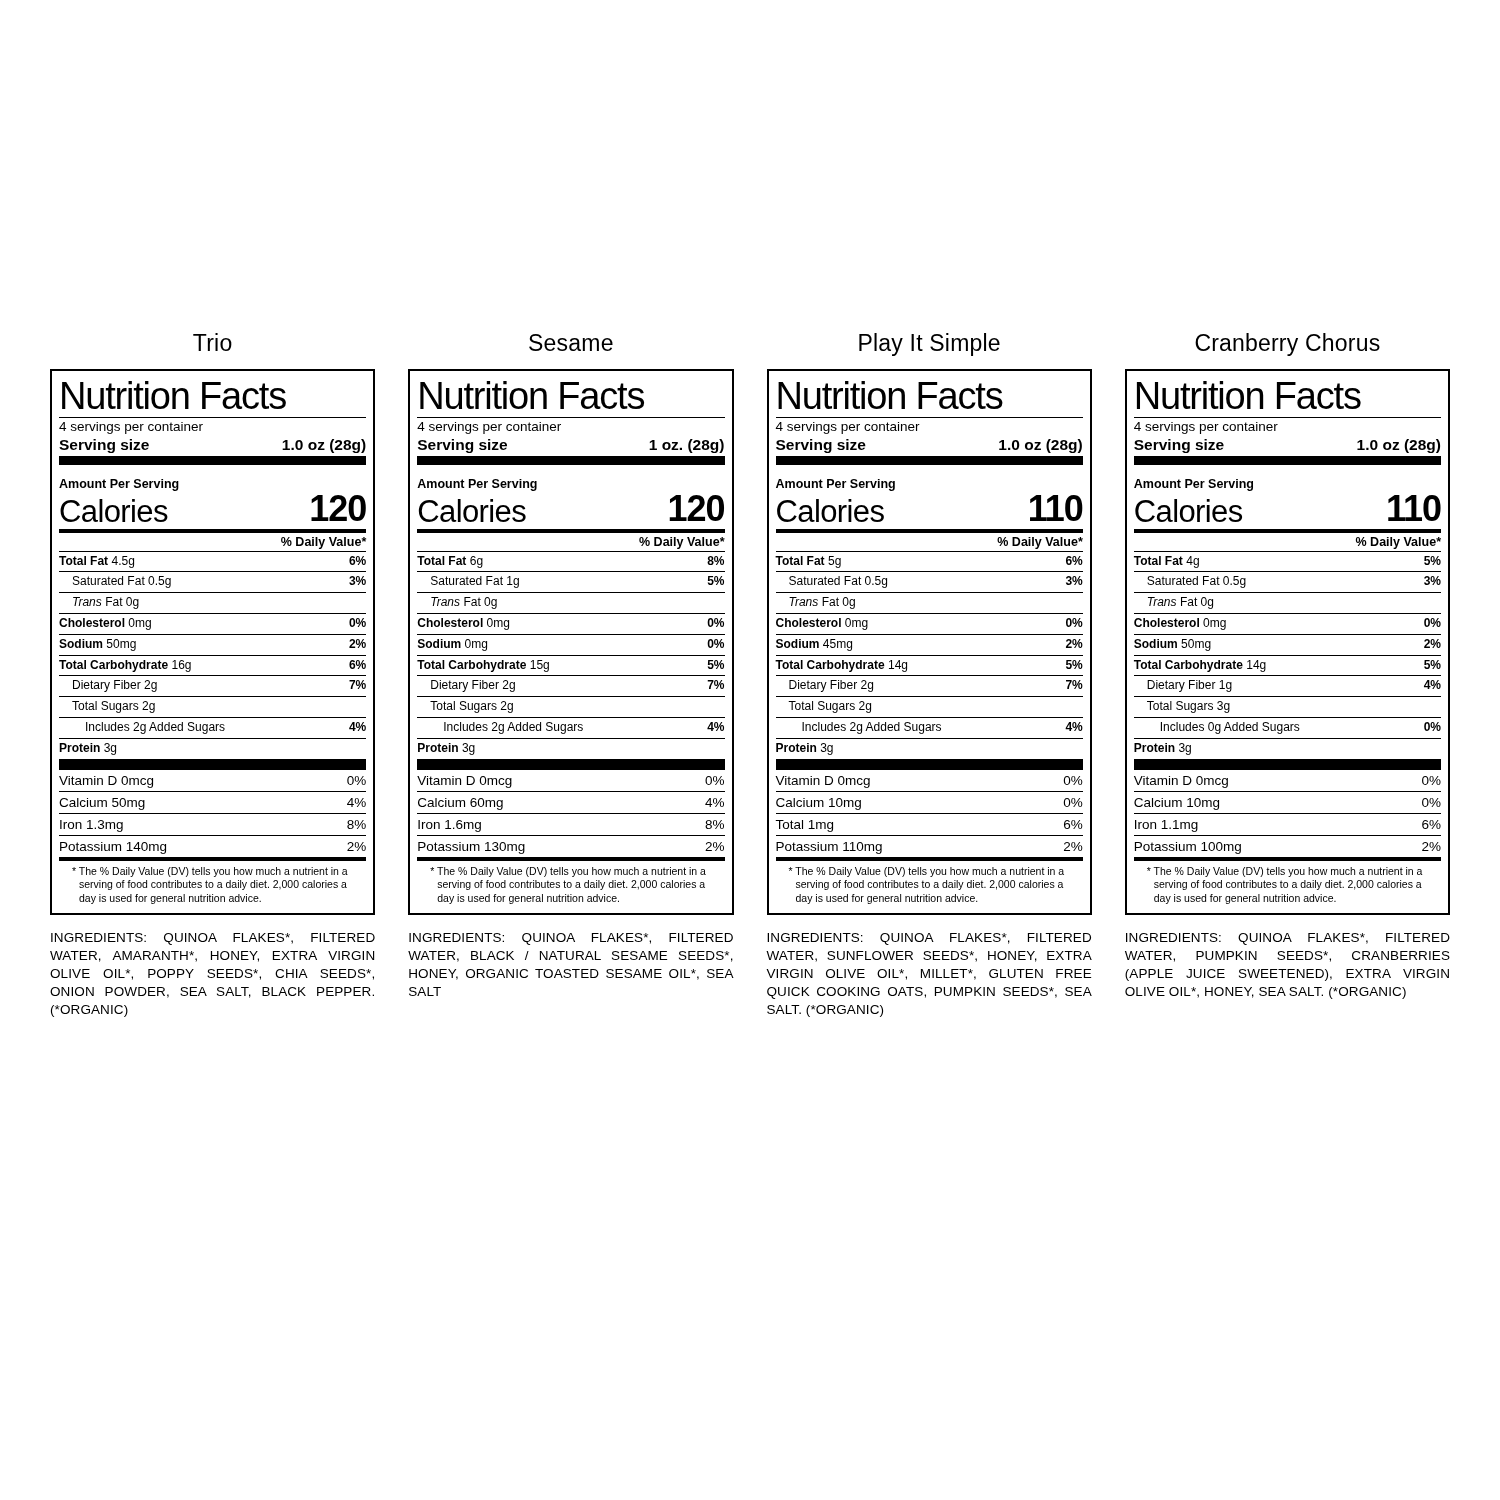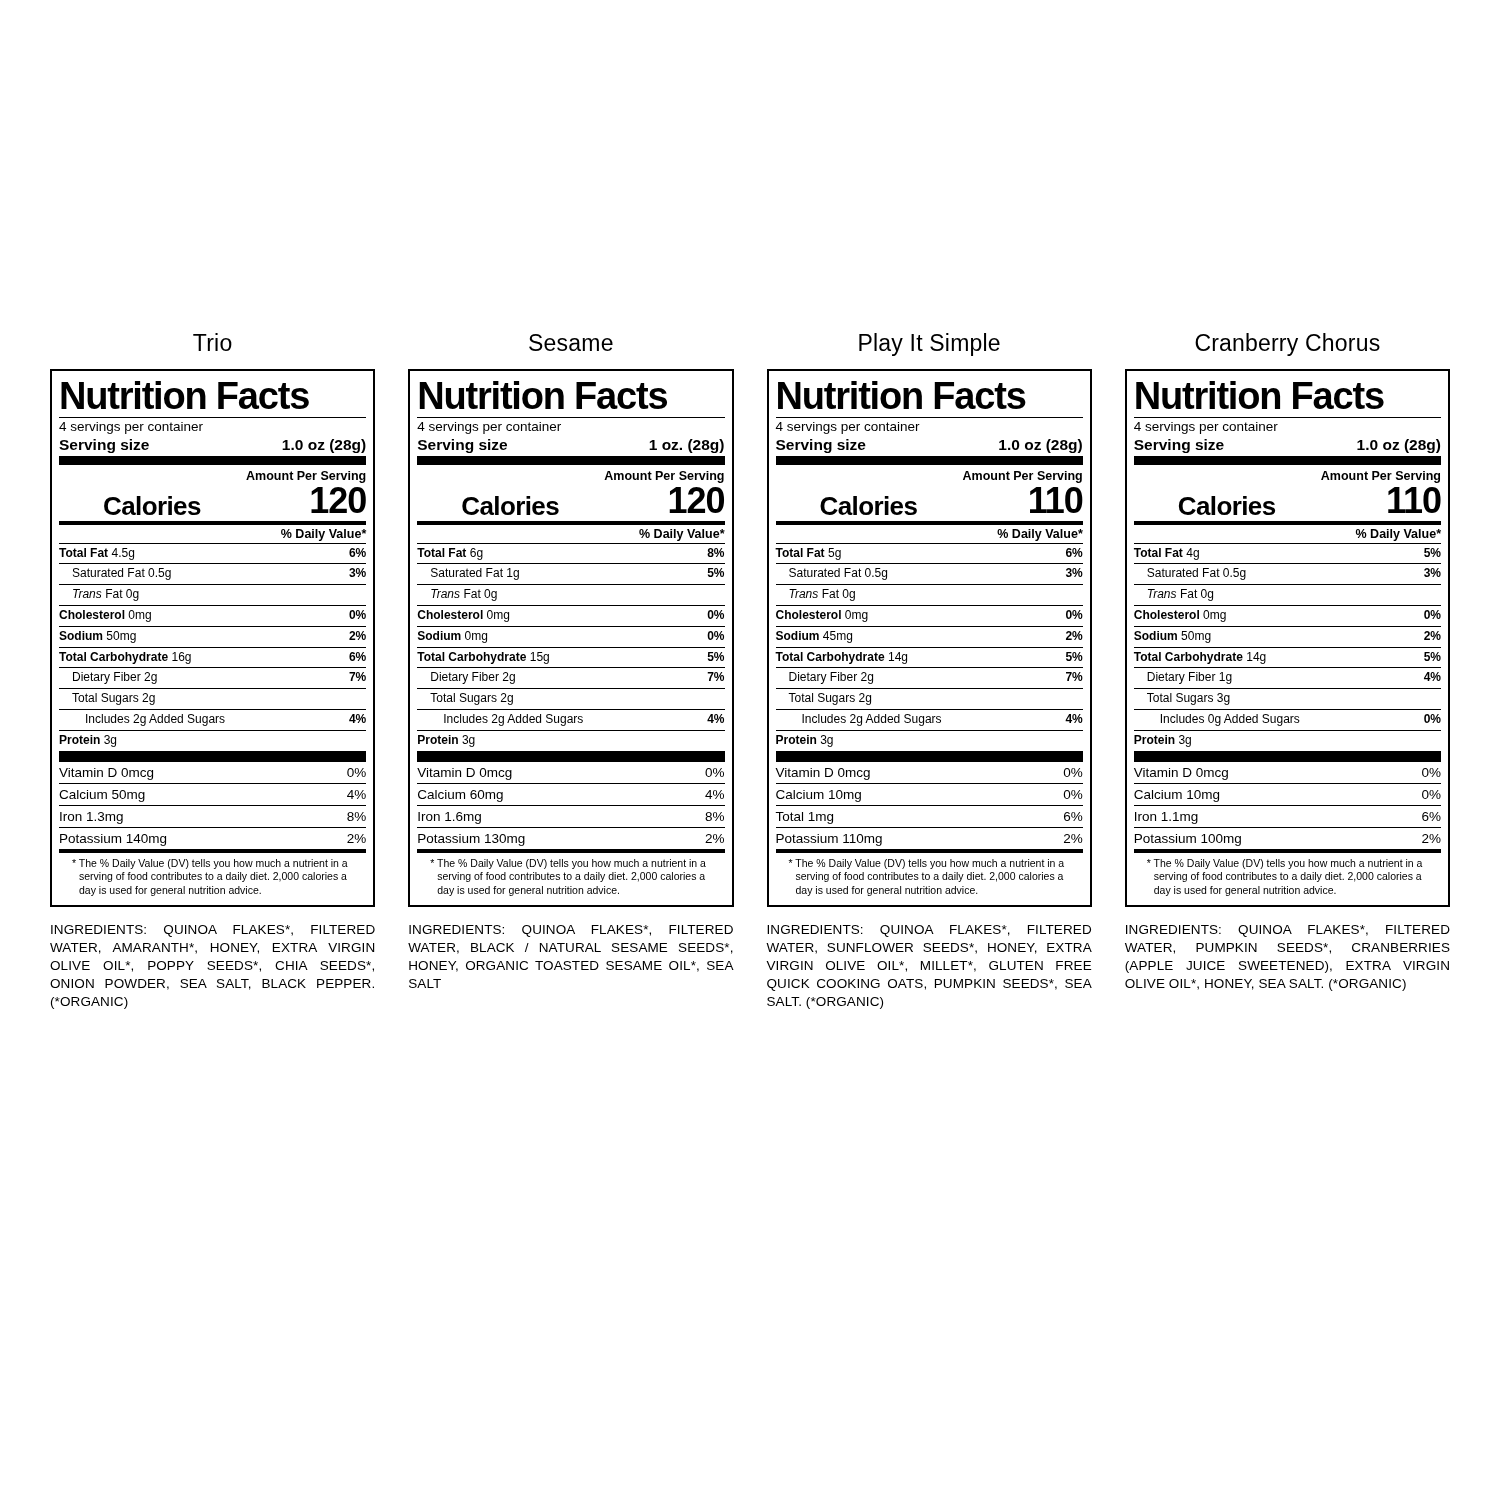--- a/index.html
+++ b/index.html
@@ -38,21 +38,21 @@
     letter-spacing: .2px;
   }
   .nf {
     border: 2px solid #000;
     padding: 5px 7px 5px 7px;
     box-sizing: border-box;
     background: #fff;
   }
   .nf-title {
     font-size: 38px;
-    font-weight: bold;
+    font-weight: normal;
     letter-spacing: -1.2px;
     line-height: 1.02;
     margin: 1px 0 1px 0;
     font-family: "Liberation Sans", sans-serif;
   }
   .rule-thin { border-bottom: 1px solid #000; }
   .rule-med { border-bottom: 4px solid #000; }
   .rule-thick { border-bottom: 9px solid #000; }
   .rule-black { border-bottom: 11px solid #000; }
 
@@ -64,35 +64,33 @@
   .serving-size {
     display: flex;
     justify-content: space-between;
     font-size: 15.5px;
     font-weight: bold;
     padding: 0 0 2px 0;
   }
   .amount {
     font-size: 12.5px;
     font-weight: bold;
-    padding-top: 4px;
-    text-align: right;
+    padding-top: 12px;
   }
   .cal-row {
     display: flex;
     justify-content: space-between;
     align-items: flex-end;
     padding-bottom: 2px;
   }
   .cal-label {
-    font-size: 26px;
-    font-weight: bold;
+    font-size: 31px;
+    font-weight: normal;
     letter-spacing: -0.6px;
     line-height: 1;
-    margin-left: 44px;
   }
   .cal-value {
     font-size: 36px;
     font-weight: bold;
     letter-spacing: -1px;
     line-height: 1;
   }
   .dv-head {
     text-align: right;
     font-size: 12.5px;

